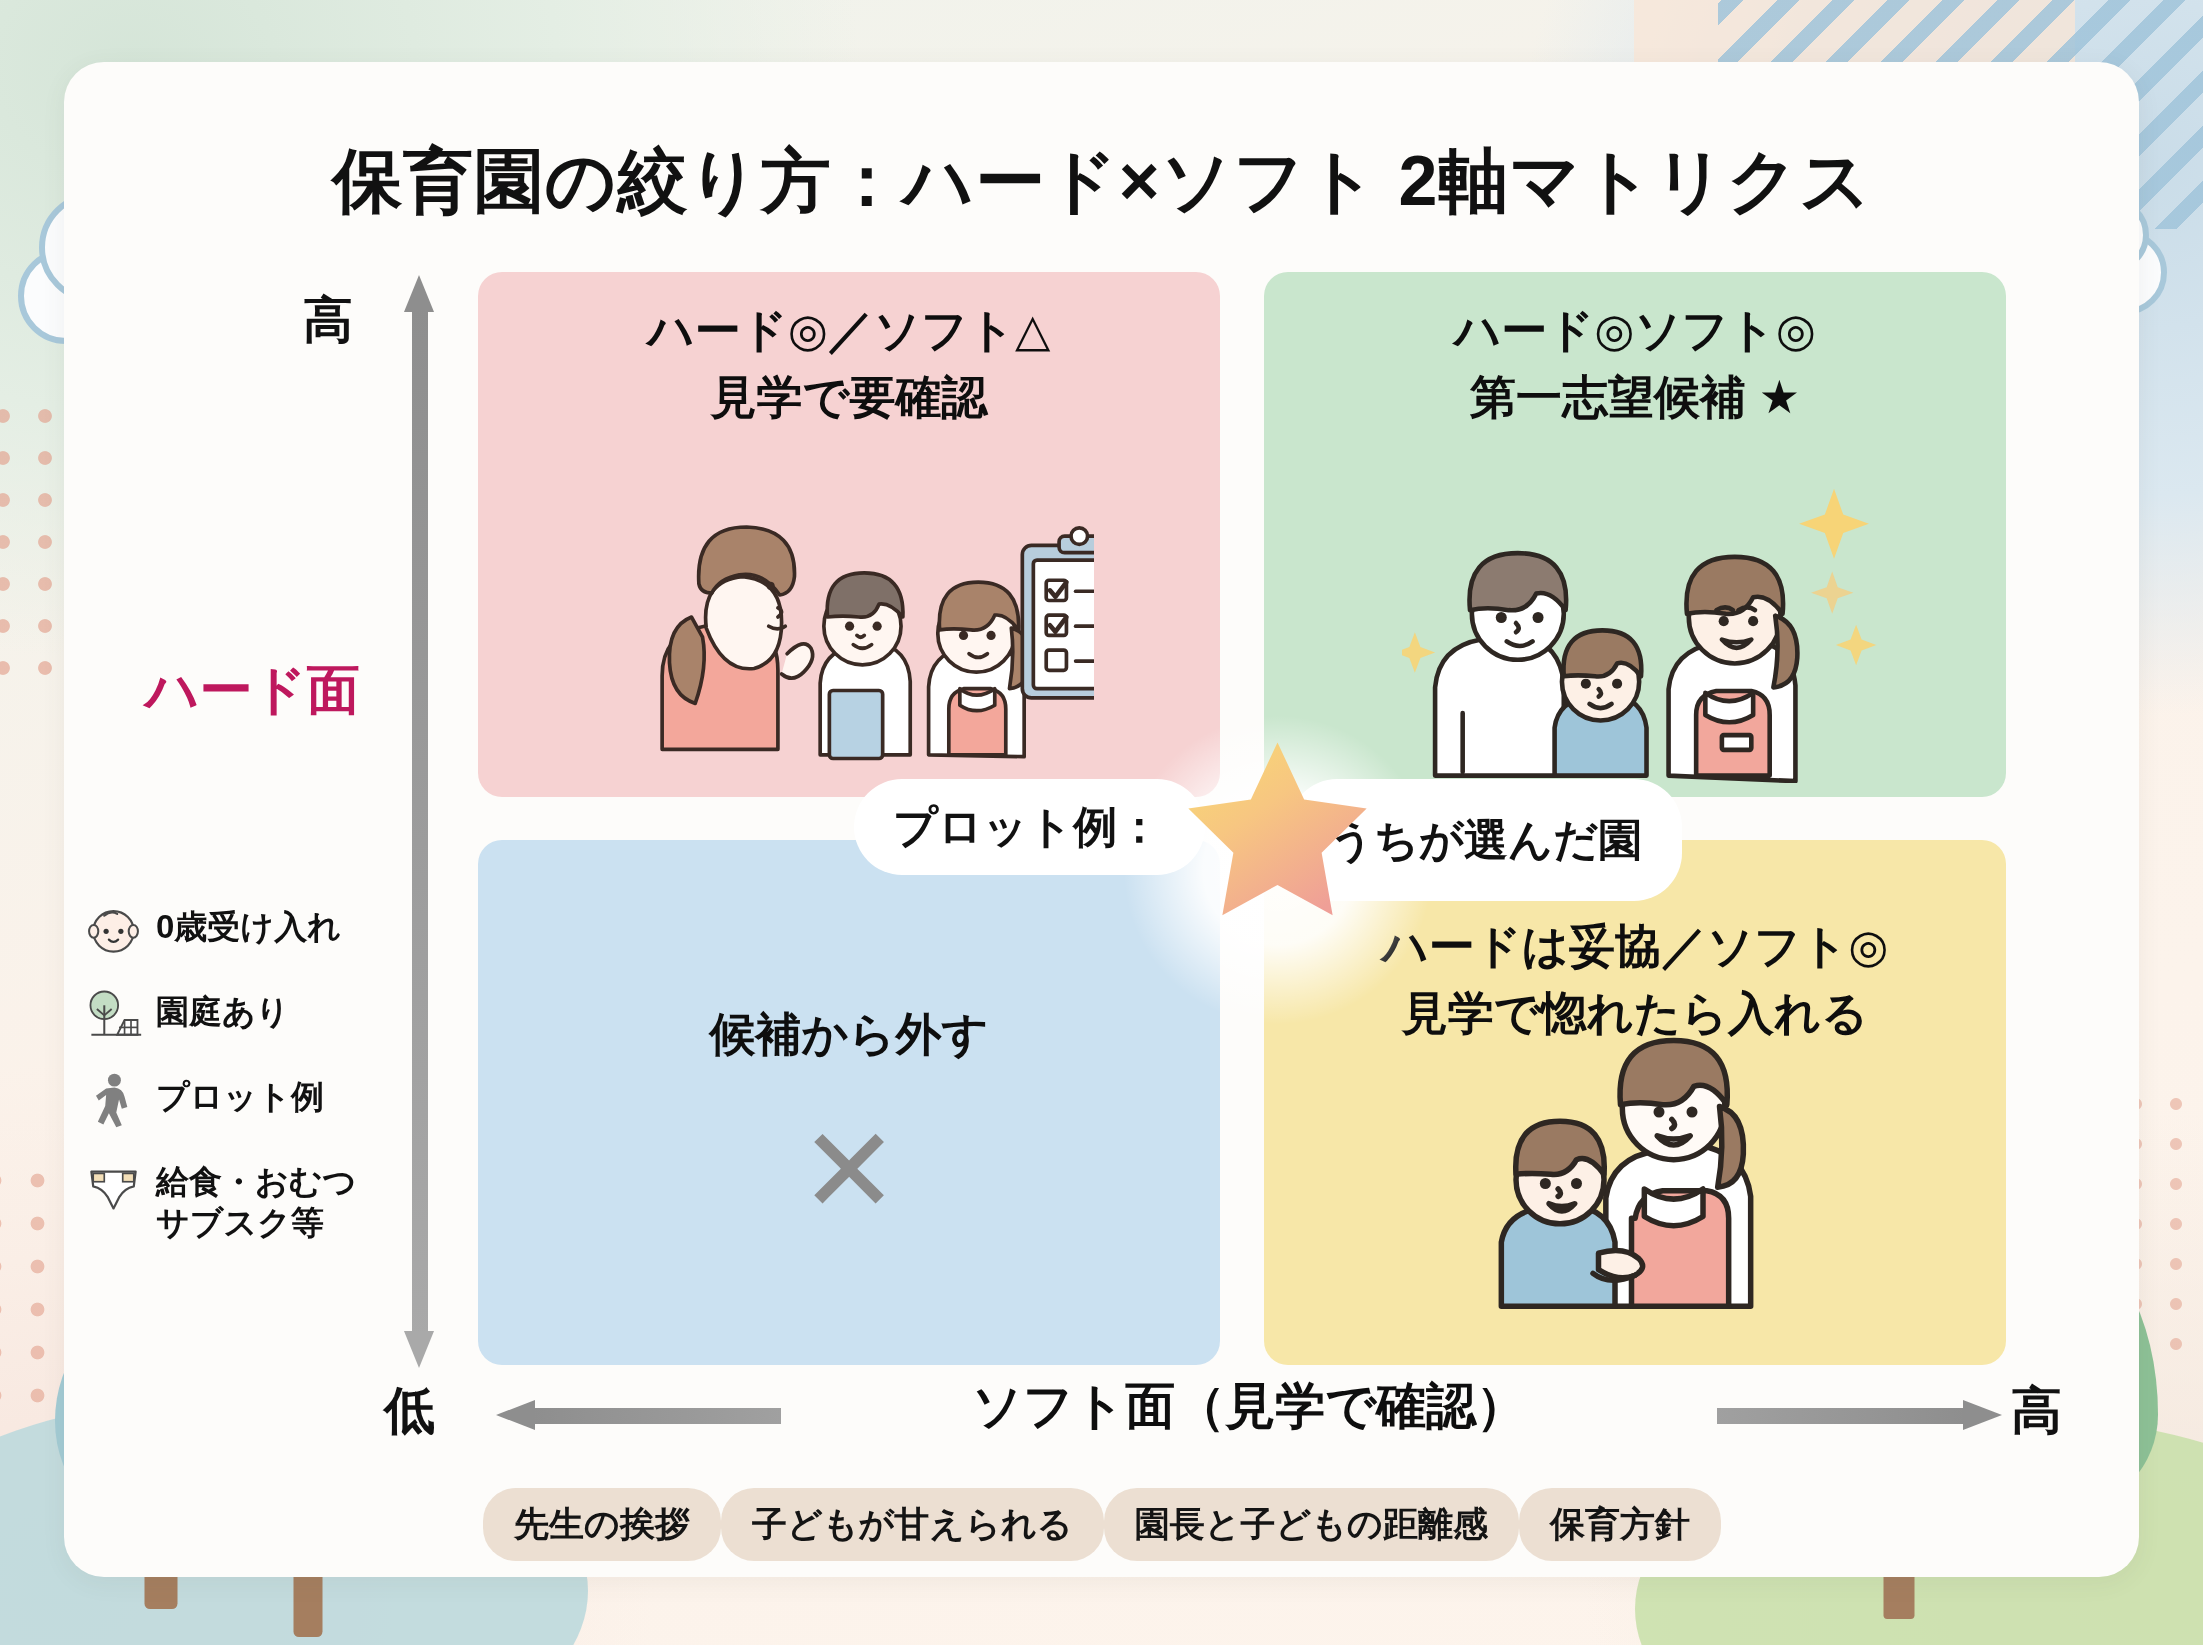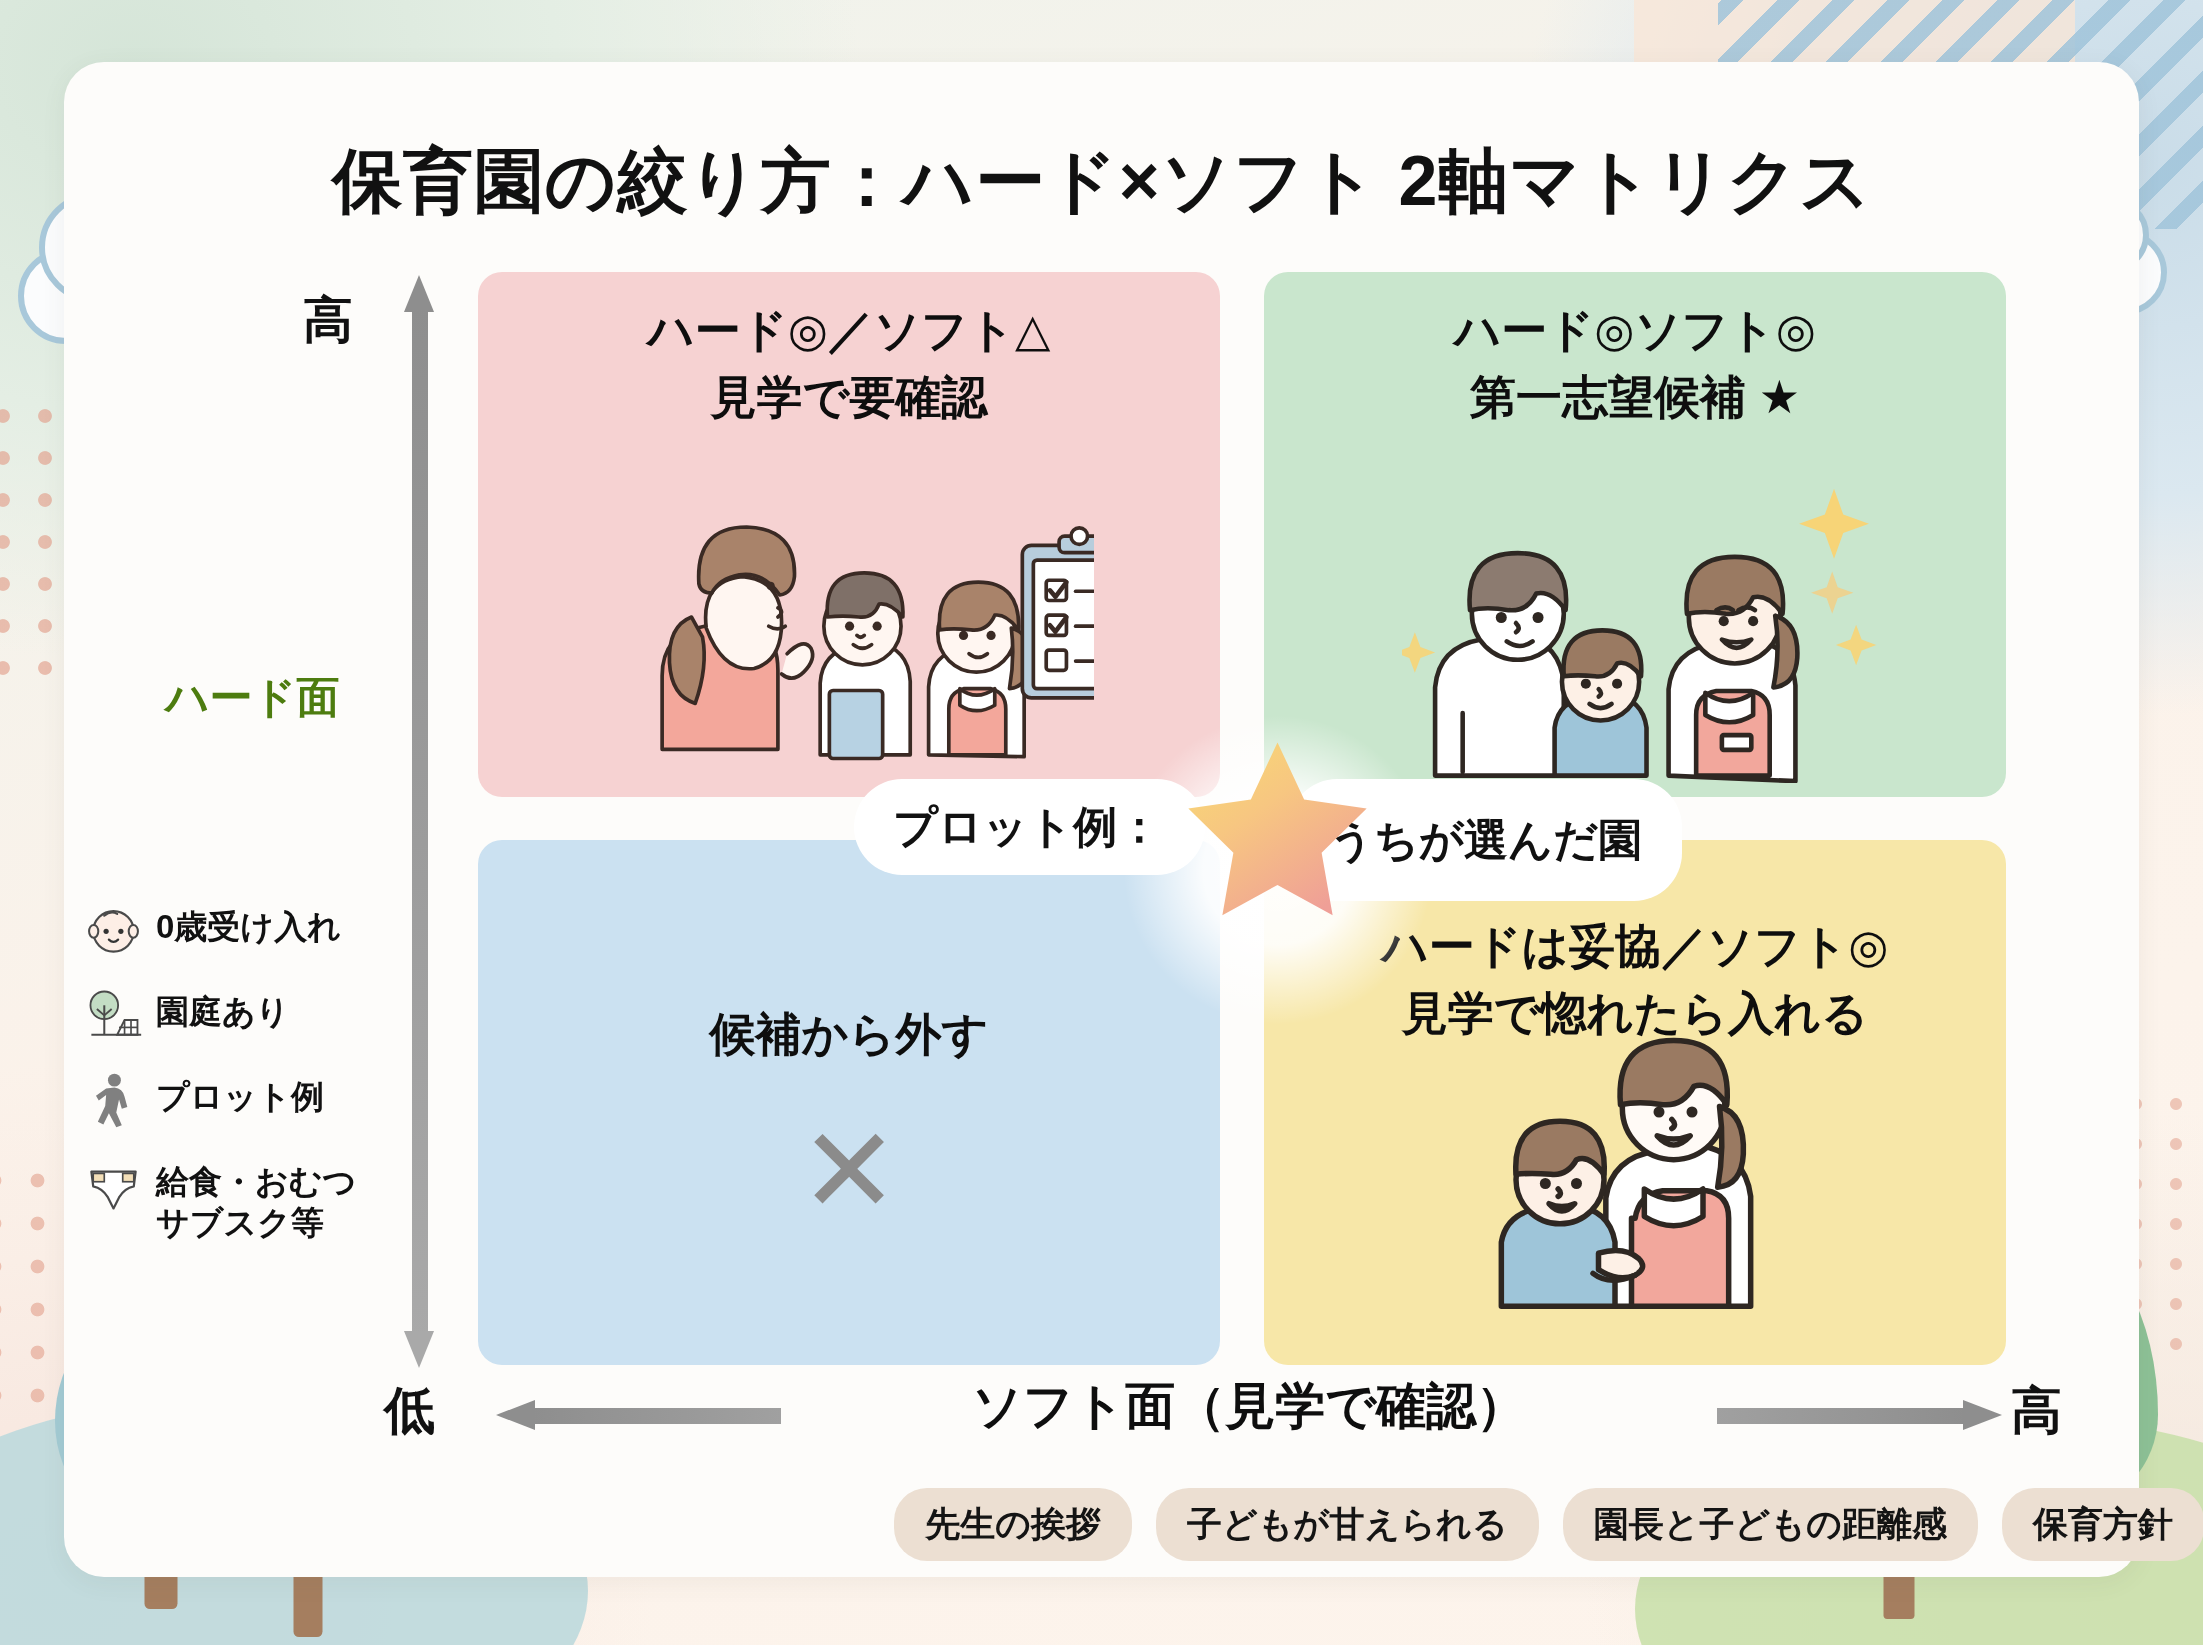--- a/index.html
+++ b/index.html
@@ -270,24 +270,24 @@
   }
   .lbl-high-right {
     position: absolute;
     left: 2011px; top: 1377px;
     font-size: 51px; font-weight: bold; color: #111;
   }
 
   
   .y-axis-title {
     position: absolute;
-    left: 92px; top: 670px;
+    left: 92px; top: 656px;
     width: 321px;
     text-align: center;
-    font-size: 43px; font-weight: bold; color: #4d7c0f;
+    font-size: 53px; font-weight: bold; color: #be185d;
     line-height: 1.28;
   }
   .spec-list {
     position: absolute;
     left: 84px; top: 900px;
     width: 340px;
   }
   .spec-item {
     display: flex;
     align-items: flex-start;
@@ -339,22 +339,21 @@
     position: absolute;
     left: 1181px; top: 735px;
     width: 193px; height: 184px;
   }
 
   
   .chips {
     position: absolute;
     left: 0; right: 0; top: 1488px;
     display: flex;
-    justify-content: flex-end;
-    gap: 24px;
+    justify-content: center;
   }
   .chip {
     background: #ecdfd2;
     border-radius: 33px;
     padding: 13px 31px;
     font-size: 35px; font-weight: bold; color: #141414;
     white-space: nowrap;
   }
 </style>
 </head>

